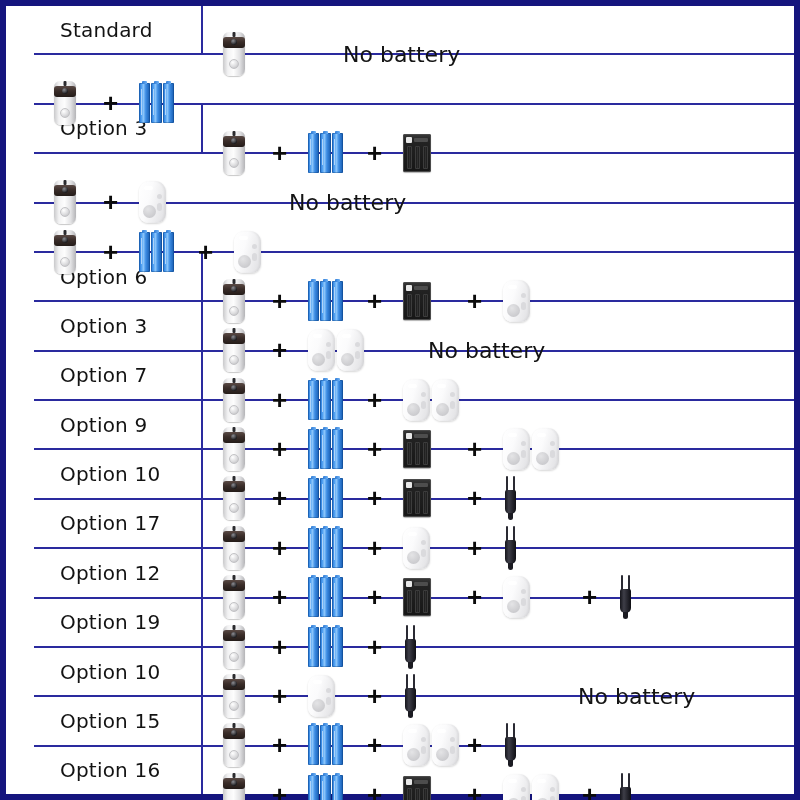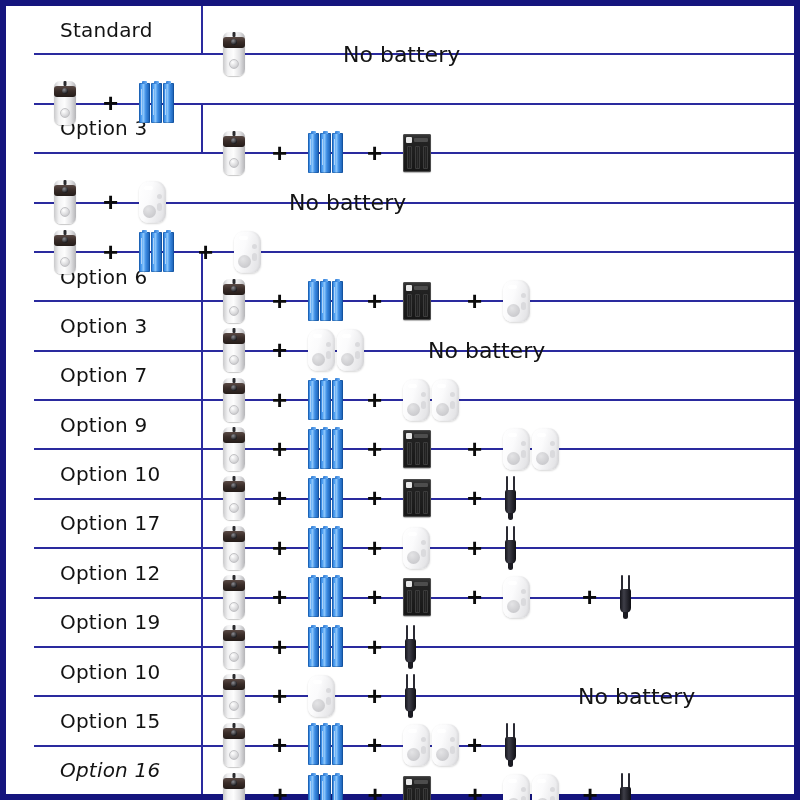--- a/index.html
+++ b/index.html
@@ -22,21 +22,21 @@
     padding-left: 28px;
   }
 
   .table-row {
     flex: 1 1 0;
     display: flex;
     align-items: stretch;
     border-bottom: 2px solid #2a2a9e;
     min-height: 0;
   }
-  .table-row:last-child { border-bottom: none; font-style: italic; }
+  .table-row:last-child { border-bottom: none; }
 
   .cell-label {
     width: 169px;
     flex: 0 0 169px;
     border-right: 2px solid #2a2a9e;
     display: flex;
     align-items: center;
     padding-left: 26px;
     font-size: 20px;
     color: #131313;

